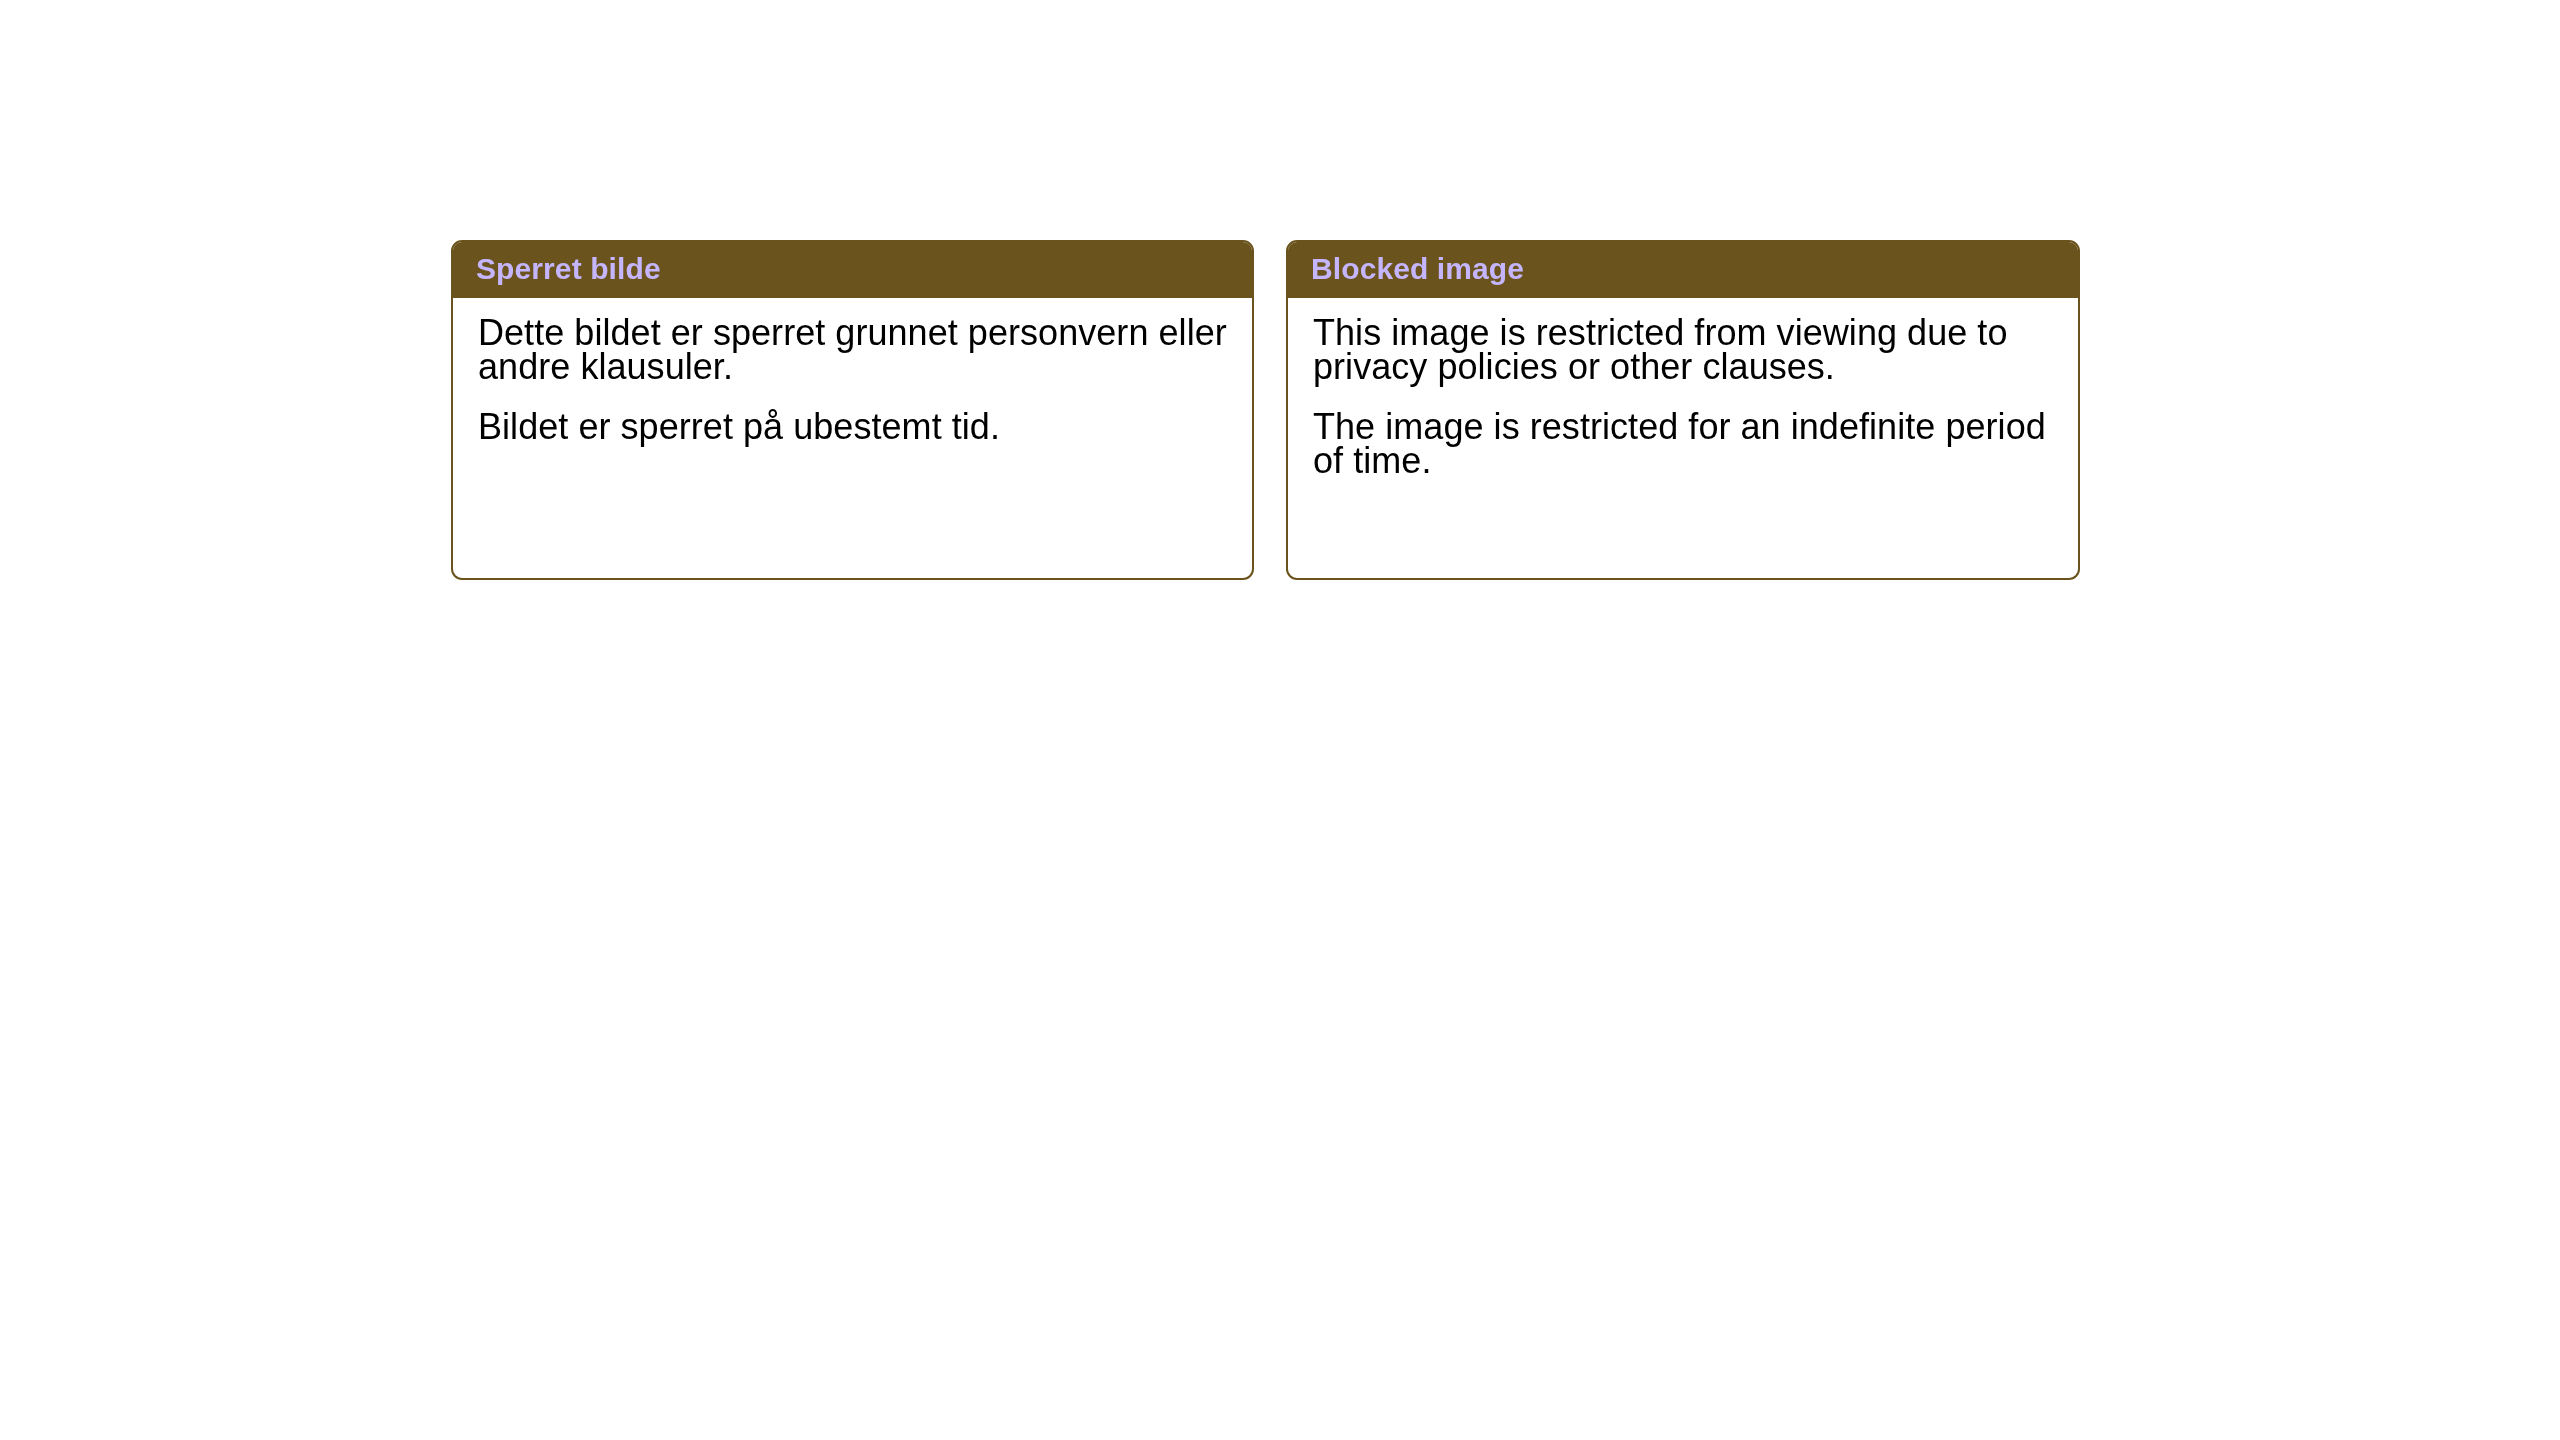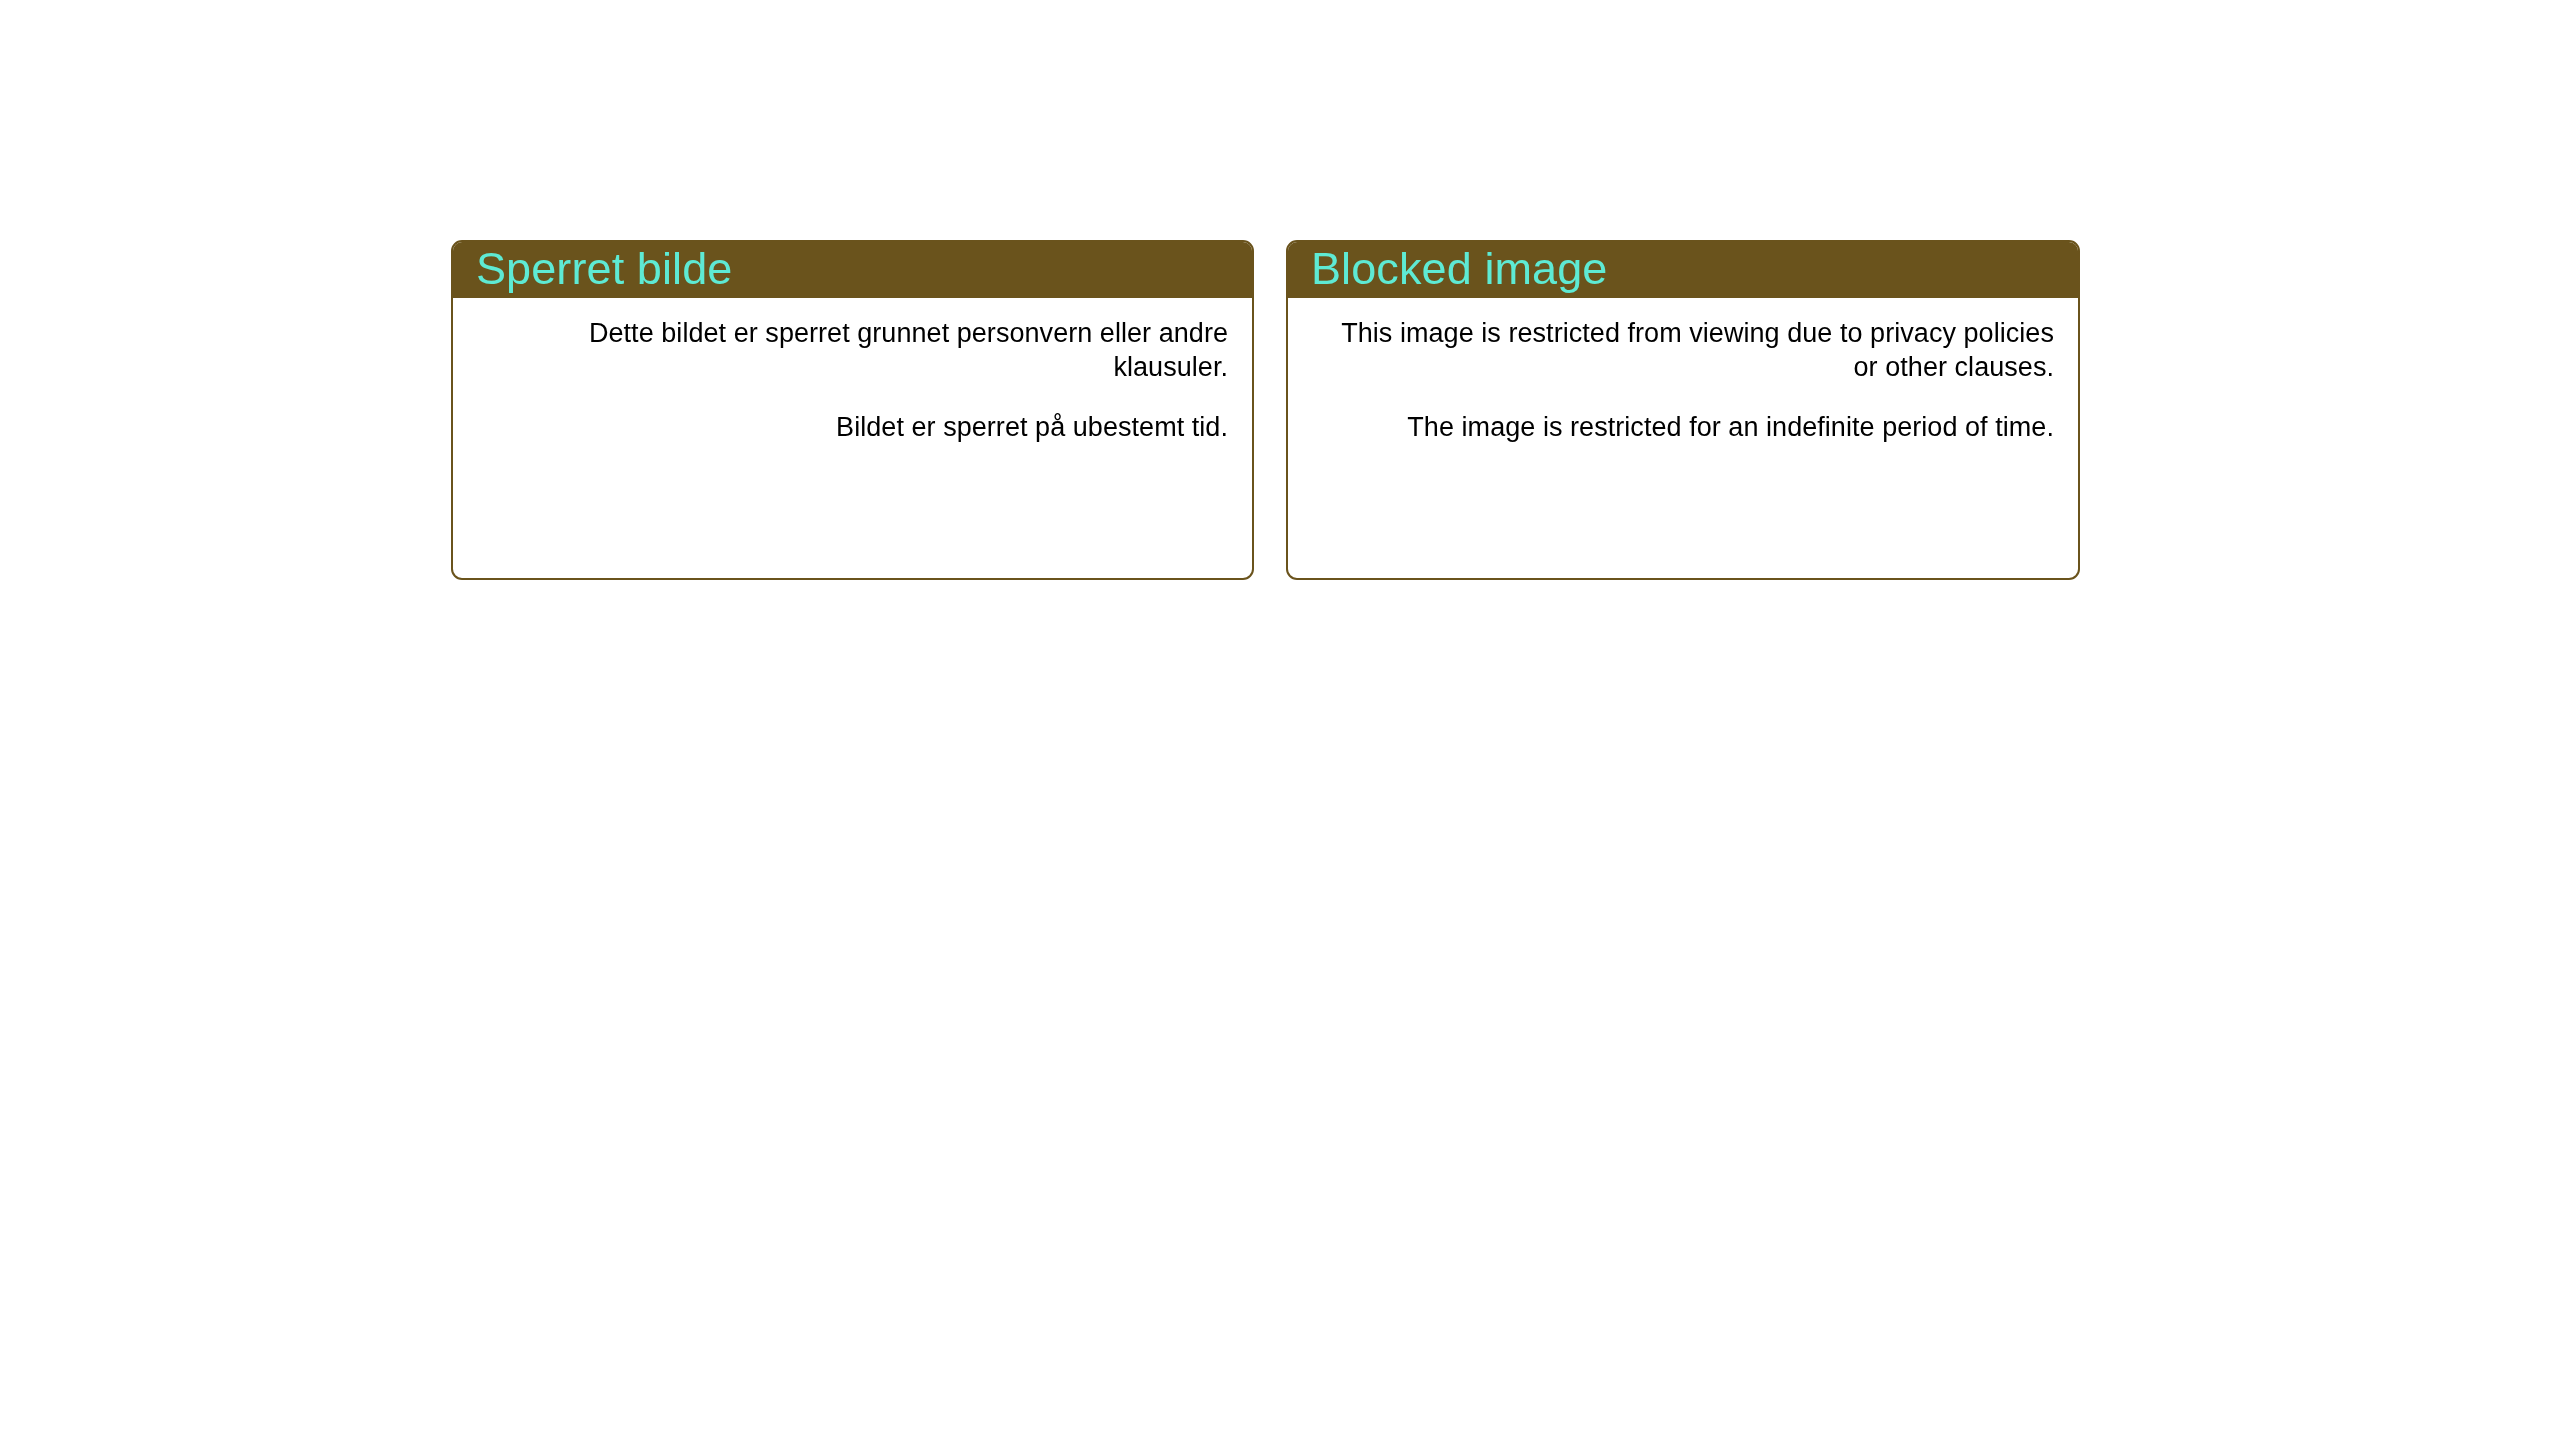--- a/index.html
+++ b/index.html
@@ -51,42 +51,41 @@
     background: #6a531c;
     display: flex;
     align-items: center;
     padding: 0 0 0 25px;
     margin: -2px -2px 0 -2px;
     border-top-left-radius: 10px;
     border-top-right-radius: 10px;
   }
 
   .card-title {
-    color: #5eead4;
-    font-size: 45px;
+    color: #c4b5fd;
+    font-size: 30px;
     line-height: 36px;
-    font-weight: 400;
+    font-weight: 700;
     letter-spacing: 0.1px;
     white-space: nowrap;
   }
 
   .card-body {
     box-sizing: border-box;
     padding: 18px 24px 0 25px;
     background: #ffffff;
   }
 
   .card-paragraph {
     color: #000000;
-    font-size: 27px;
+    font-size: 36px;
     line-height: 34px;
     font-weight: 400;
     margin: 0;
     letter-spacing: 0.05px;
-    text-align: right;
   }
 
   .card-paragraph + .card-paragraph {
     margin-top: 26px;
   }
 </style>
 </head>
 <body>
 
 <div id="stage">

